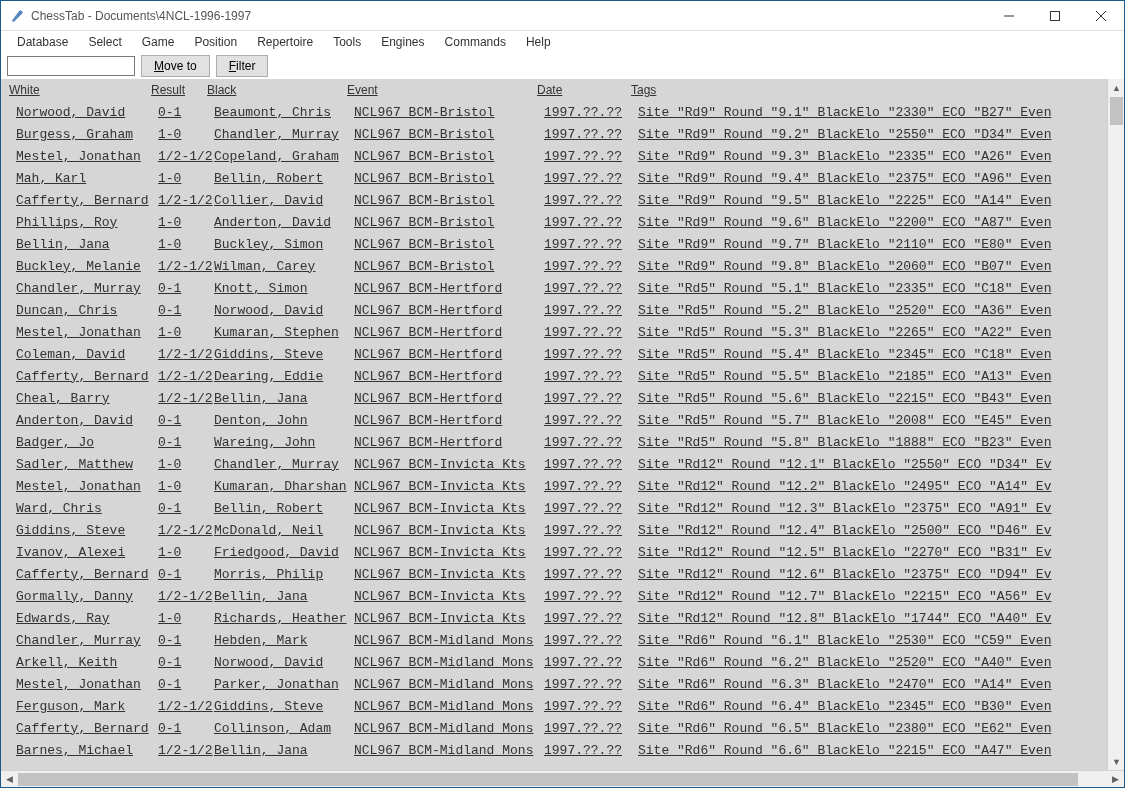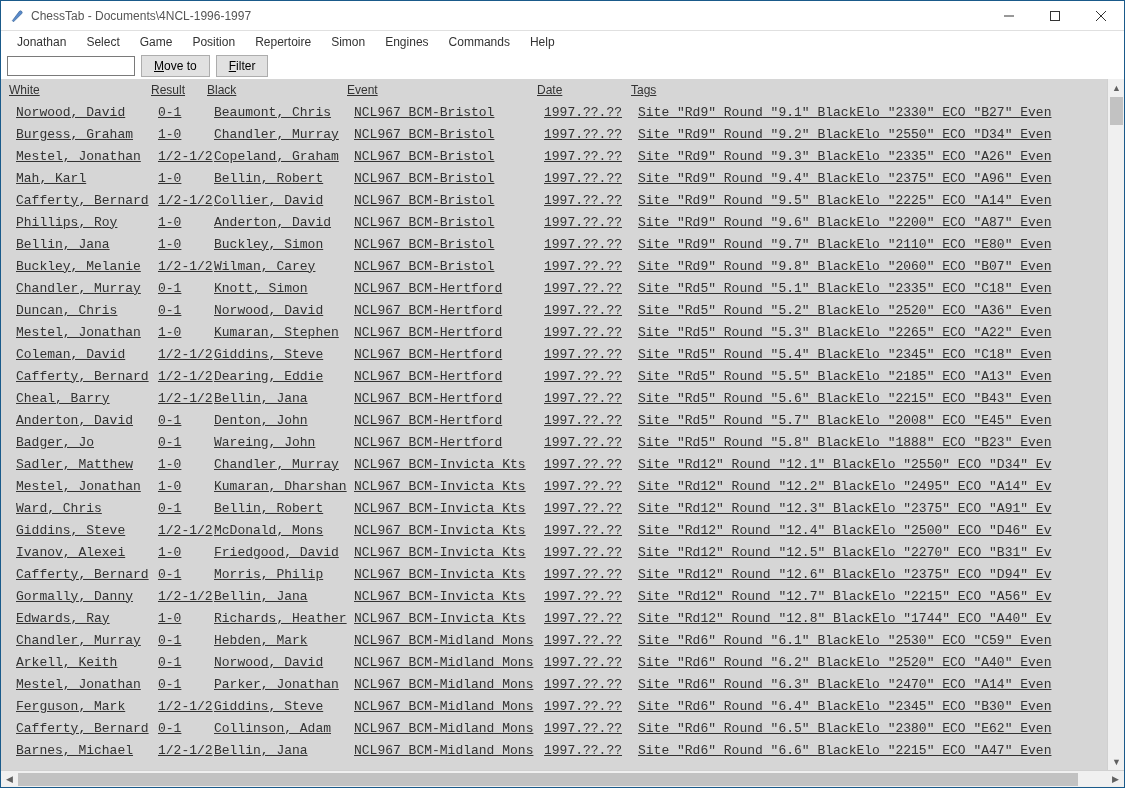--- a/index.html
+++ b/index.html
@@ -181,26 +181,26 @@
       </div>
       <div class="winbtn close">
         <svg width="10" height="10" viewBox="0 0 10 10">
             <path d="M0 0 L10 10 M10 0 L0 10" stroke="#333" stroke-width="1"></path>
           </svg>
       </div>
     </div>
   </div>
 
   <div class="menubar" id="menubar">
-      <span class="menu-item">Jonathan</span>
+      <span class="menu-item">Database</span>
       <span class="menu-item">Select</span>
       <span class="menu-item">Game</span>
       <span class="menu-item">Position</span>
       <span class="menu-item">Repertoire</span>
-      <span class="menu-item">Simon</span>
+      <span class="menu-item">Tools</span>
       <span class="menu-item">Engines</span>
       <span class="menu-item">Commands</span>
       <span class="menu-item">Help</span>
     </div>
 
   <div class="toolbar">
     <input type="text" value="" style="">
     <button class="tool-btn">
         <span class="underline">M</span>
         <span id="moveto-rest">ove to</span>
@@ -372,21 +372,21 @@
                 <div class="col-white">Ward, Chris</div>
                 <div class="col-result">0-1</div>
                 <div class="col-black">Bellin, Robert</div>
                 <div class="col-event">NCL967 BCM-Invicta Kts</div>
                 <div class="col-date">1997.??.??</div>
                 <div class="col-tags">Site "Rd12"  Round "12.3"  BlackElo "2375"  ECO "A91"  Ev</div>
               </div>
               <div class="data-row">
                 <div class="col-white">Giddins, Steve</div>
                 <div class="col-result">1/2-1/2</div>
-                <div class="col-black">McDonald, Mons</div>
+                <div class="col-black">McDonald, Neil</div>
                 <div class="col-event">NCL967 BCM-Invicta Kts</div>
                 <div class="col-date">1997.??.??</div>
                 <div class="col-tags">Site "Rd12"  Round "12.4"  BlackElo "2500"  ECO "D46"  Ev</div>
               </div>
               <div class="data-row">
                 <div class="col-white">Ivanov, Alexei</div>
                 <div class="col-result">1-0</div>
                 <div class="col-black">Friedgood, David</div>
                 <div class="col-event">NCL967 BCM-Invicta Kts</div>
                 <div class="col-date">1997.??.??</div>

